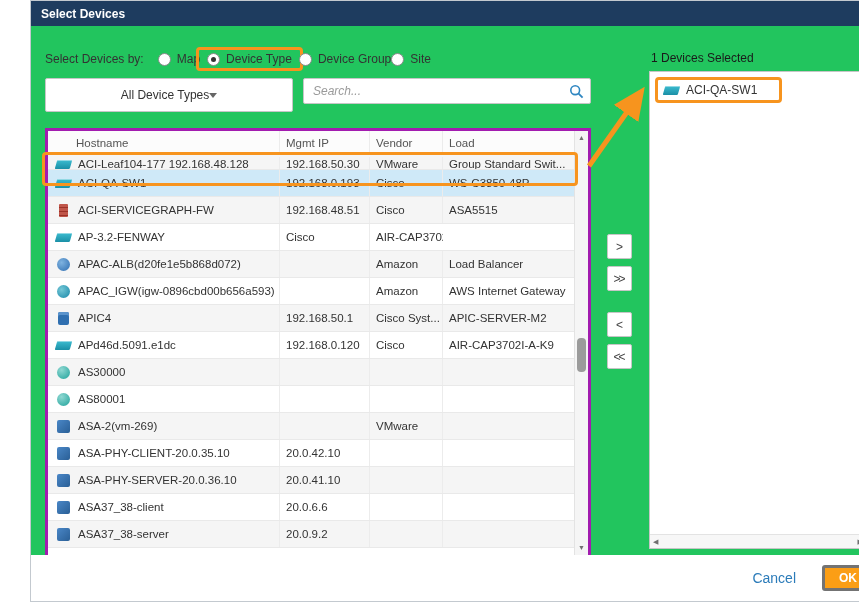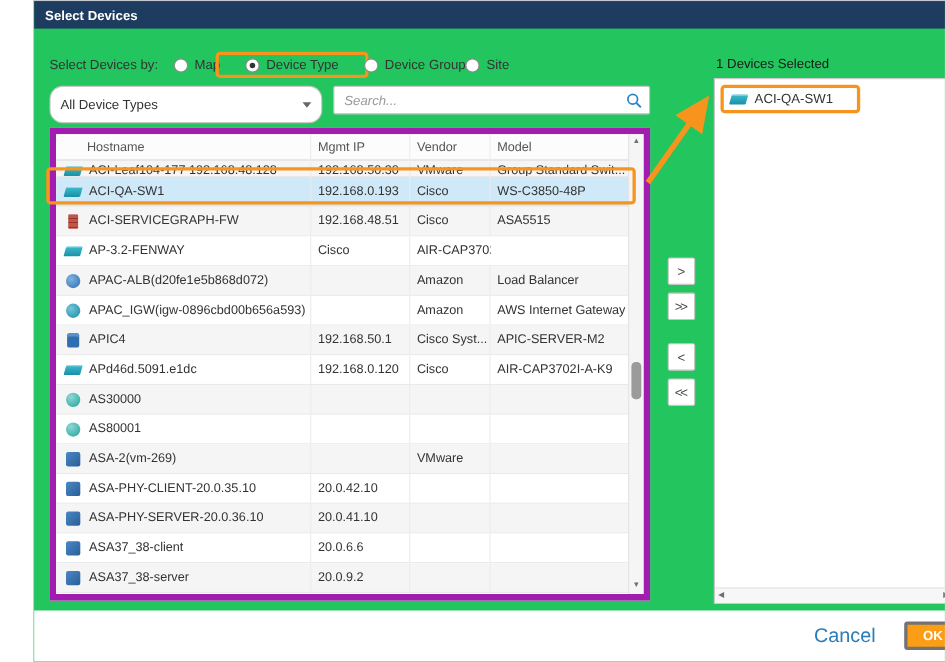--- a/index.html
+++ b/index.html
@@ -15,43 +15,43 @@
               padding:0 10px; font-size:12px; }
   .titlebar .ttl { font-weight:bold; }
   .titlebar .close { cursor:pointer; font-size:12px; line-height:1; }
 
   
   .filter-row { position:absolute; top:45px; left:14px; height:26px; display:flex;
                 align-items:center; font-size:12px; color:#333; }
   .filter-row .flabel { margin-right:14px; }
   .radio-group { display:flex; align-items:center; }
   .ropt { display:flex; align-items:center; cursor:pointer; }
-  .ropt.hl { border:3px solid #F7941E; border-radius:4px; padding:2px 24px; margin:0 -4px; }
+  .ropt.hl { border:3px solid #F7941E; border-radius:4px; padding:2px 8px; margin:0 -4px; }
   .radio { width:13px; height:13px; border:1px solid #8a8a8a; border-radius:50%;
            background:#fff; display:inline-block; position:relative; margin-right:6px; flex:0 0 auto; }
   .radio.on::after { content:''; position:absolute; left:3px; top:3px; right:3px; bottom:3px;
                      background:#333; border-radius:50%; }
 
   
   .toolbar { position:absolute; top:77px; left:14px; display:flex; gap:10px; }
-  .dropdown { width:248px; height:26px; border:1px solid #c6c6c6; border-radius:12px;
-              background:#fff; display:flex; align-items:center; justify-content:space-between;
+  .dropdown { width:248px; height:26px; border:1px solid #c6c6c6; border-radius:2px;
+              background:#fff; display:flex; align-items:center; justify-content:center;
               padding:16px 9px; font-size:12px; color:#333; cursor:pointer; }
   .dd-arrow { width:0; height:0; border-left:4px solid transparent; border-right:4px solid transparent;
               border-top:5px solid #666; }
   .searchbox { position:relative; width:288px; height:26px; border:1px solid #c6c6c6;
                border-radius:2px; background:#fff; }
   .searchbox input { border:none; outline:none; width:calc(100% - 30px); height:100%;
                      padding:0 9px; font-size:12px; color:#333; background:transparent; }
   .searchbox input::placeholder { font-style:italic; color:#9a9a9a; }
   .searchbox .mag { position:absolute; right:6px; top:5px; }
 
   
-  .table-wrap { position:absolute; left:14px; top:115px; width:546px; height:430px;
-                border:6px solid #a21caf; background:#fff; }
+  .table-wrap { position:absolute; left:14px; top:127px; width:546px; height:430px;
+                border:3px solid #a21caf; background:#fff; }
   .thead { display:grid; grid-template-columns:232px 90px 73px 1fr; height:24px;
            width:calc(100% - 14px); border-bottom:1px solid #d4d4d4; background:#fcfcfc;
            font-size:11.5px; color:#555; align-items:center; }
   .hcell { padding-left:6px; height:100%; display:flex; align-items:center;
            border-right:1px solid #ececec; cursor:pointer; }
   .hcell.h-host { padding-left:28px; }
   .hcell:last-child { border-right:none; }
   .tbody { position:absolute; top:24px; left:0; width:calc(100% - 14px); bottom:0; overflow:hidden; }
   .row { display:grid; grid-template-columns:232px 90px 73px 1fr; height:27px;
          border-bottom:1px solid #e9e9e9; align-items:center; font-size:11.5px; color:#333;
@@ -117,21 +117,21 @@
 
   
   .ann { position:absolute; border:3px solid #F7941E; border-radius:4px; pointer-events:none; z-index:20; }
   .ann-row { left:11px; top:151px; width:536px; height:34px; }
   .ann-arrow { position:absolute; left:548px; top:80px; width:78px; height:92px;
                pointer-events:none; z-index:21; }
 
   
   .footer { position:absolute; left:0; right:0; bottom:0; height:46px; background:#fff;
             display:flex; align-items:center; justify-content:flex-end; gap:26px; padding-right:14px; }
-  .cancel { color:#2b7bb9; font-size:18px; cursor:pointer; }
+  .cancel { color:#2b7bb9; font-size:14px; cursor:pointer; }
   .okbtn { width:52px; height:26px; background:#fb9e15; color:#fff; font-size:12px; font-weight:bold;
            border:3px solid #737373; border-radius:3px; cursor:pointer; }
 </style>
 </head>
 <body>
 
 <div class="dialog">
 
   <div class="titlebar">
     <span class="ttl">Select Devices</span>
@@ -174,21 +174,21 @@
         </svg>
       </span>
     </div>
   </div>
 
   <div class="table-wrap">
     <div class="thead">
       <div class="hcell h-host">Hostname</div>
       <div class="hcell">Mgmt IP</div>
       <div class="hcell">Vendor</div>
-      <div class="hcell">Model</div>
+      <div class="hcell">Load</div>
     </div>
     <div class="tbody">
         <div class="row alt partial">
           <div class="cell host">
             <span class="icbox">
               <span class="ic ic-switch"></span>
             </span>
             <span>ACI-Leaf104-177 192.168.48.128</span>
           </div>
           <div class="cell">192.168.50.30</div>

